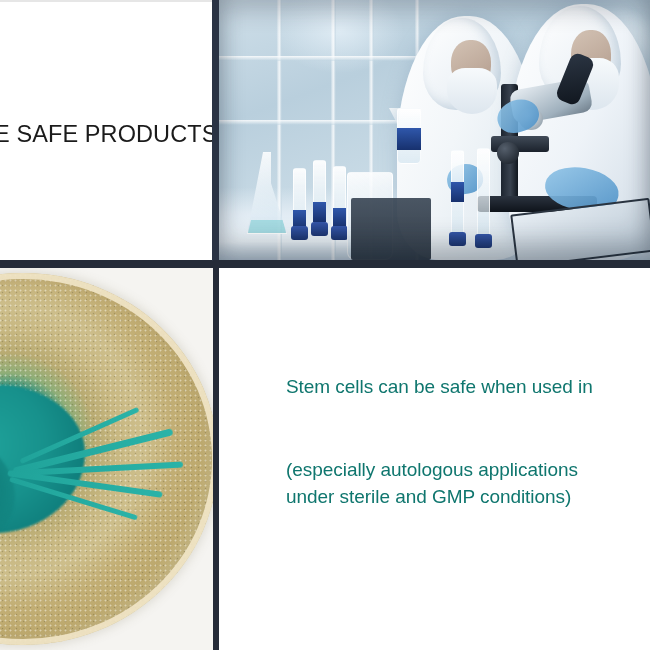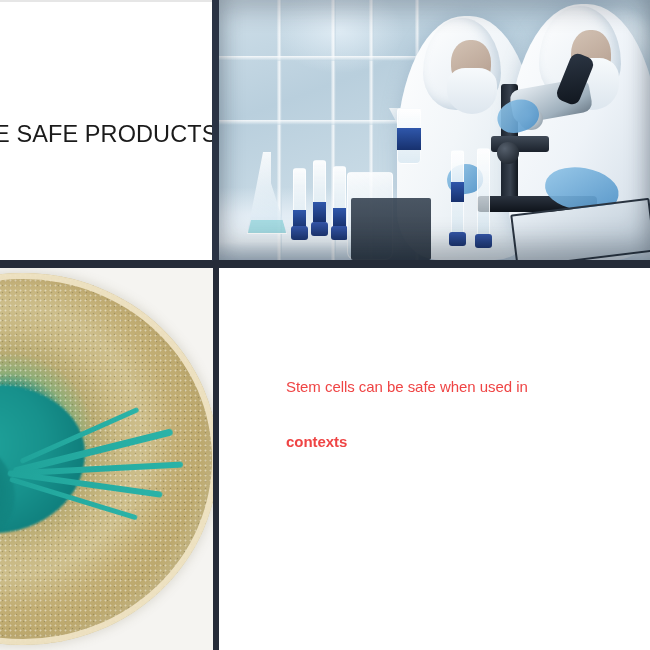--- a/index.html
+++ b/index.html
@@ -336,23 +336,23 @@
   .q-botright {
     position:absolute;
     left:219px; top:268px;
     width:431px; height:382px;
     background:#ffffff;
   }
   .body-text {
     position:absolute;
     left:67px; top:105px;
     width:360px;
-    font-size:15px;
+    font-size:19px;
     line-height:27.5px;
-    color:#ef4444;
+    color:#0f766e;
     letter-spacing:-0.05px;
   }
   .body-text .bold { font-weight:700; }
 </style>
 </head>
 <body>
 
 <div class="slide">
 
   <div class="q-topleft">
@@ -440,18 +440,19 @@
       <div class="hypha h4"></div>
       <div class="hypha h5"></div>
       <div class="dish-rim"></div>
     </div>
   </div>
 
   <div class="q-botright">
     <div class="body-text">
       <span>Stem cells can be safe when used in</span><br>
       <br>
-      <span class="bold">contexts</span><br>
       <br>
+      <span>(especially autologous applications</span><br>
+      <span>under sterile and GMP conditions)</span>
     </div>
   </div>
 
 </div>
 
 </body></html>

